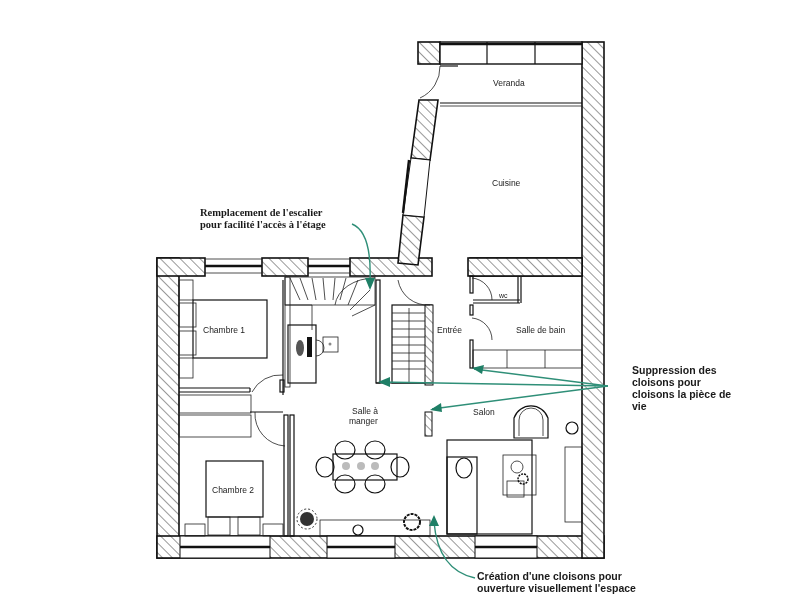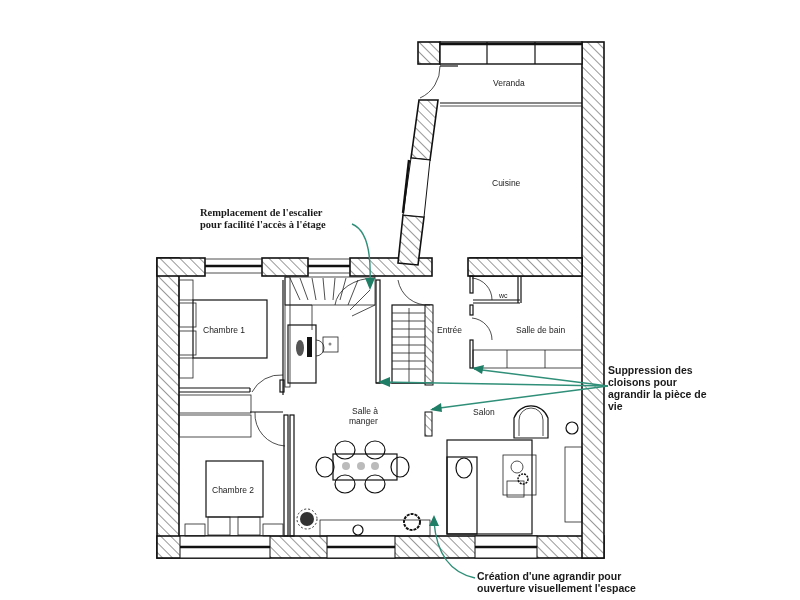--- a/index.html
+++ b/index.html
@@ -235,23 +235,23 @@
     <path class="arrow" d="M475,578 Q438,570 434,522"></path>
     <polygon class="arrowhead" points="429,526 439,526 434,515"></polygon>
   </g>
 </svg>
 
 <div class="annot" style="left:200px; top:207px;font-family:Liberation Serif, serif;">
   <div>Remplacement de l'escalier</div>
   <div>pour facilité l'accès à l'étage</div>
 </div>
 
-<div class="annot" style="left:608px; top:364px;">
+<div class="annot" style="left:632px; top:364px;">
   <div>Suppression des</div>
   <div>cloisons pour</div>
-  <div>agrandir la pièce de</div>
+  <div>cloisons la pièce de</div>
   <div>vie</div>
 </div>
 
 <div class="annot" style="left:477px; top:570px;">
-  <div>Création d'une agrandir pour</div>
+  <div>Création d'une cloisons pour</div>
   <div>ouverture visuellement l'espace</div>
 </div>
 
 </body></html>

